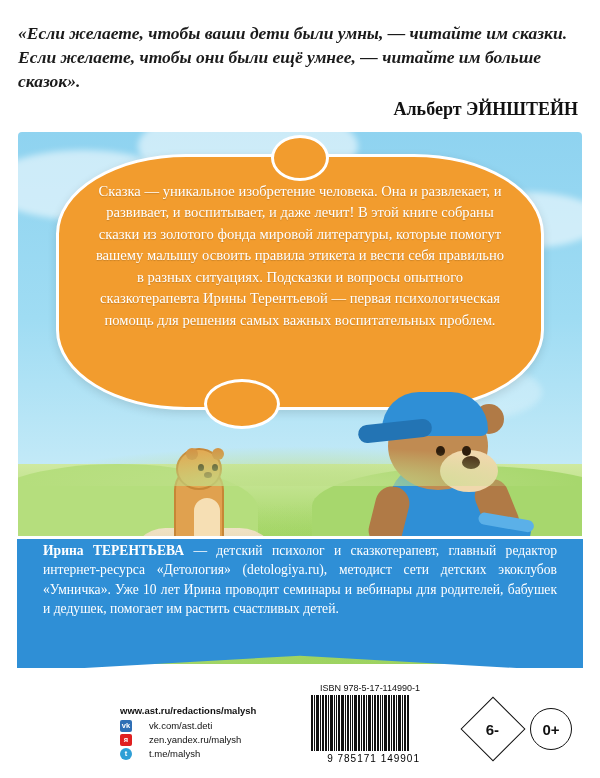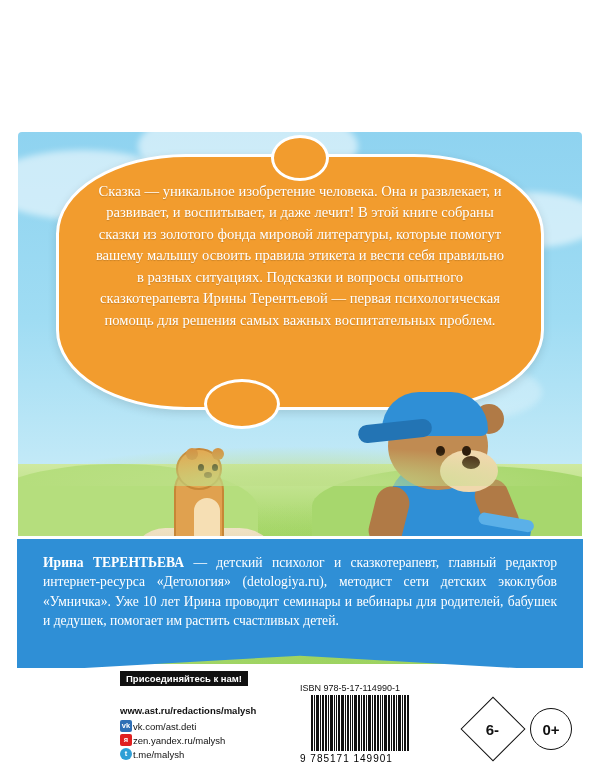--- a/index.html
+++ b/index.html
@@ -218,21 +218,21 @@
     left:14px;right:14px;
     top:536px;
     height:130px;
     background:#2f8fd6;
     border:3px solid #ffffff;
     box-shadow:0 2px 6px rgba(0,0,0,.18);
     clip-path:polygon(0 0, 100% 0, 100% 100%, 50% 88%, 0 100%);
   }
   .banner-inner{
     position:absolute;
-    left:26px;right:26px;top:14px;
+    left:26px;right:26px;top:2px;
     color:#ffffff;
     font-family:"Liberation Serif", serif;
     font-size:13.6px;
     line-height:1.42;
     text-align:justify;
   }
   .banner-inner b{font-weight:bold;}
 
   
   .footer{
@@ -265,30 +265,30 @@
     font-family:"Liberation Sans", sans-serif;
   }
   .social .head{
     background:#111;color:#fff;font-size:9.5px;font-weight:bold;
     display:inline-block;padding:2px 6px;
   }
   .social .site{
     font-size:9.5px;font-weight:bold;color:#111;margin-top:19px;
   }
   .social ul{list-style:none;margin:4px 0 0;padding:0;}
-  .social li{display:flex;align-items:flex-end;gap:1px;font-size:9.5px;color:#111;margin-bottom:2px;}
+  .social li{display:flex;align-items:flex-start;gap:17px;font-size:9.5px;color:#111;margin-bottom:2px;}
   .sicon{
     width:12px;height:12px;border-radius:2px;background:#2f6fb5;color:#fff;
     font-size:7.5px;line-height:12px;text-align:center;font-weight:bold;flex:none;
   }
   .sicon.yx{background:#e02020;}
   .sicon.tg{background:#2f9fd6;border-radius:50%;}
 
   .isbn-wrap{
-    position:absolute;left:300px;bottom:14px;width:120px;text-align:left;
+    position:absolute;left:300px;bottom:14px;width:120px;text-align:right;
     font-family:"Liberation Sans", sans-serif;
   }
   .isbn-text{font-size:9px;color:#111;margin-bottom:2px;}
   .barcode{
     height:56px;display:flex;align-items:flex-end;gap:1px;justify-content:center;
   }
   .barcode i{display:block;background:#111;height:100%;}
   .barnum{font-size:10px;letter-spacing:1px;margin-top:2px;}
 
   .age-badges{
@@ -307,20 +307,22 @@
     display:flex;align-items:center;justify-content:center;
     font-family:"Liberation Sans", sans-serif;font-size:15px;font-weight:bold;color:#111;
   }
 </style>
 </head>
 <body>
 
 <div class="page">
 
   <div class="quote-block">
+    <p class="quote-text">«Если желаете, чтобы ваши дети были умны, — читайте им сказки. Если желаете, чтобы они были ещё умнее, — читайте им больше сказок».</p>
+    <div class="quote-author">Альберт ЭЙНШТЕЙН</div>
   </div>
 
   <div class="scene">
     <div class="cloud c1"></div>
     <div class="cloud c2"></div>
     <div class="cloud c3"></div>
     <div class="cloud c4"></div>
 
     <div class="bubble">
       <div class="bubble-text">Сказка — уникальное изобретение человека. Она и развлекает, и развивает, и воспитывает, и даже лечит! В этой книге собраны сказки из золотого фонда мировой литературы, которые помогут вашему малышу освоить правила этикета и вести себя правильно в разных ситуациях. Подсказки и вопросы опытного сказкотерапевта Ирины Терентьевой — первая психологическая помощь для решения самых важных воспитательных проблем.</div>
@@ -380,21 +382,20 @@
   </div>
 
   <div class="banner">
     <div class="banner-inner"><b>Ирина ТЕРЕНТЬЕВА</b><span> — детский психолог и сказкотерапевт, главный редактор интернет-ресурса «Детология» (detologiya.ru), методист сети детских экоклубов «Умничка». Уже 10 лет Ирина проводит семинары и вебинары для родителей, бабушек и дедушек, помогает им растить счастливых детей.</span></div>
   </div>
 
   <div class="footer">
 
 
     <div class="social">
-      <div class="head">Присоединяйтесь к нам!</div>
       <div class="site">www.ast.ru/redactions/malysh</div>
       <ul>
         <li>
           <span class="sicon">vk</span>
           <span>vk.com/ast.deti</span>
         </li>
         <li>
           <span class="sicon yx">я</span>
           <span>zen.yandex.ru/malysh</span>
         </li>

